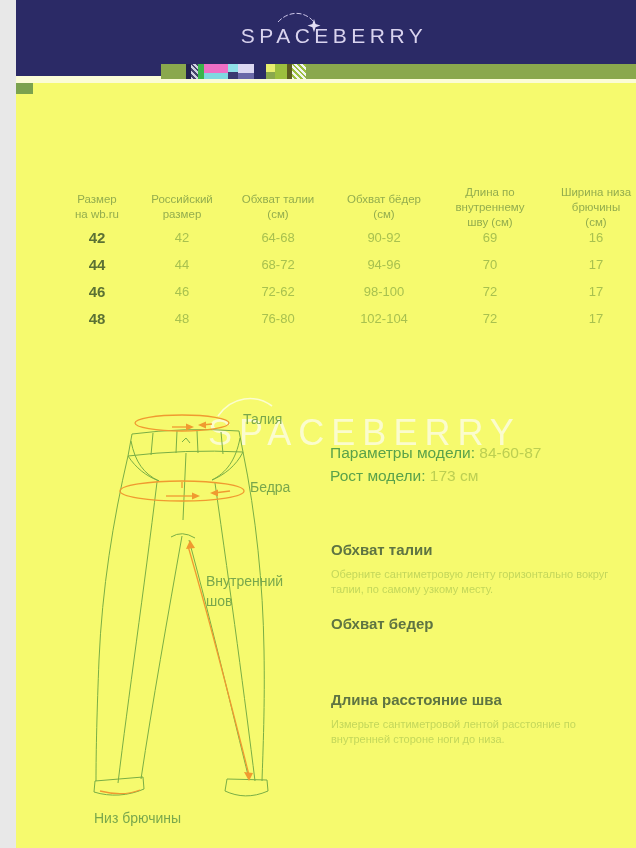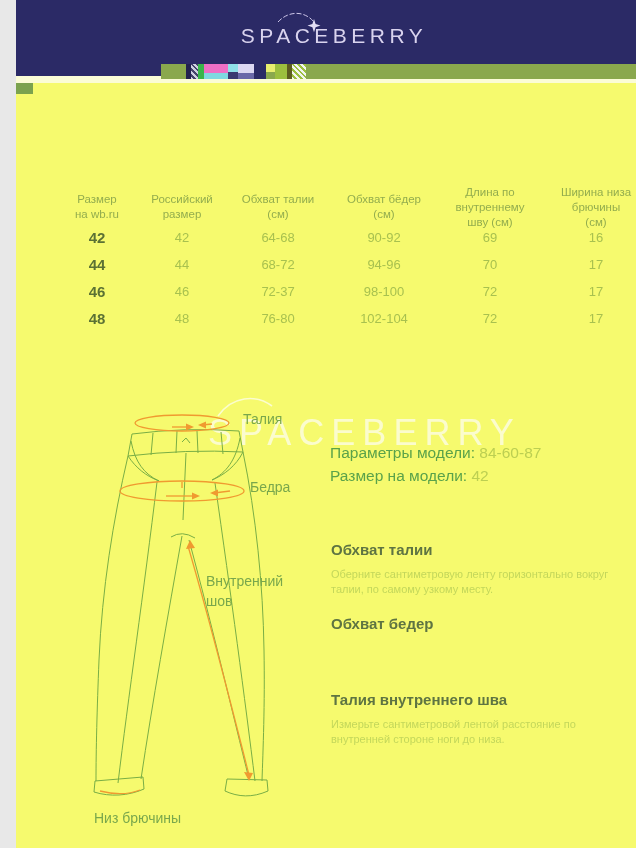--- a/index.html
+++ b/index.html
@@ -123,21 +123,21 @@
       <div class="c c0">44</div>
       <div class="c">44</div>
       <div class="c">68-72</div>
       <div class="c">94-96</div>
       <div class="c">70</div>
       <div class="c">17</div>
     </div>
     <div class="t-row">
       <div class="c c0">46</div>
       <div class="c">46</div>
-      <div class="c">72-37</div>
+      <div class="c">72-62</div>
       <div class="c">98-100</div>
       <div class="c">72</div>
       <div class="c">17</div>
     </div>
     <div class="t-row">
       <div class="c c0">48</div>
       <div class="c">48</div>
       <div class="c">76-80</div>
       <div class="c">102-104</div>
       <div class="c">72</div>
@@ -206,30 +206,30 @@
   <div class="dlabel lbl-hips">Бедра</div>
   <div class="dlabel lbl-seam">Внутренний шов</div>
   <div class="dlabel lbl-hem">Низ брючины</div>
 
   <div class="model-info">
     <div>
       <span class="mi-label">Параметры модели:</span>
       <span class="mi-value">84-60-87</span>
     </div>
     <div>
-      <span class="mi-label">Размер на модели:</span>
-      <span class="mi-value">42</span>
+      <span class="mi-label">Рост модели:</span>
+      <span class="mi-value">173 см</span>
     </div>
   </div>
 
   <div class="guide g1">
     <h3>Обхват талии</h3>
     <p>Оберните сантиметровую ленту горизонтально вокруг талии, по самому узкому месту.</p>
   </div>
   <div class="guide g2">
     <h3>Обхват бедер</h3>
   </div>
   <div class="guide g3">
-    <h3>Талия внутреннего шва</h3>
+    <h3>Длина расстояние шва</h3>
     <p>Измерьте сантиметровой лентой расстояние по внутренней стороне ноги до низа.</p>
   </div>
 
 </div>
 
 </body></html>

